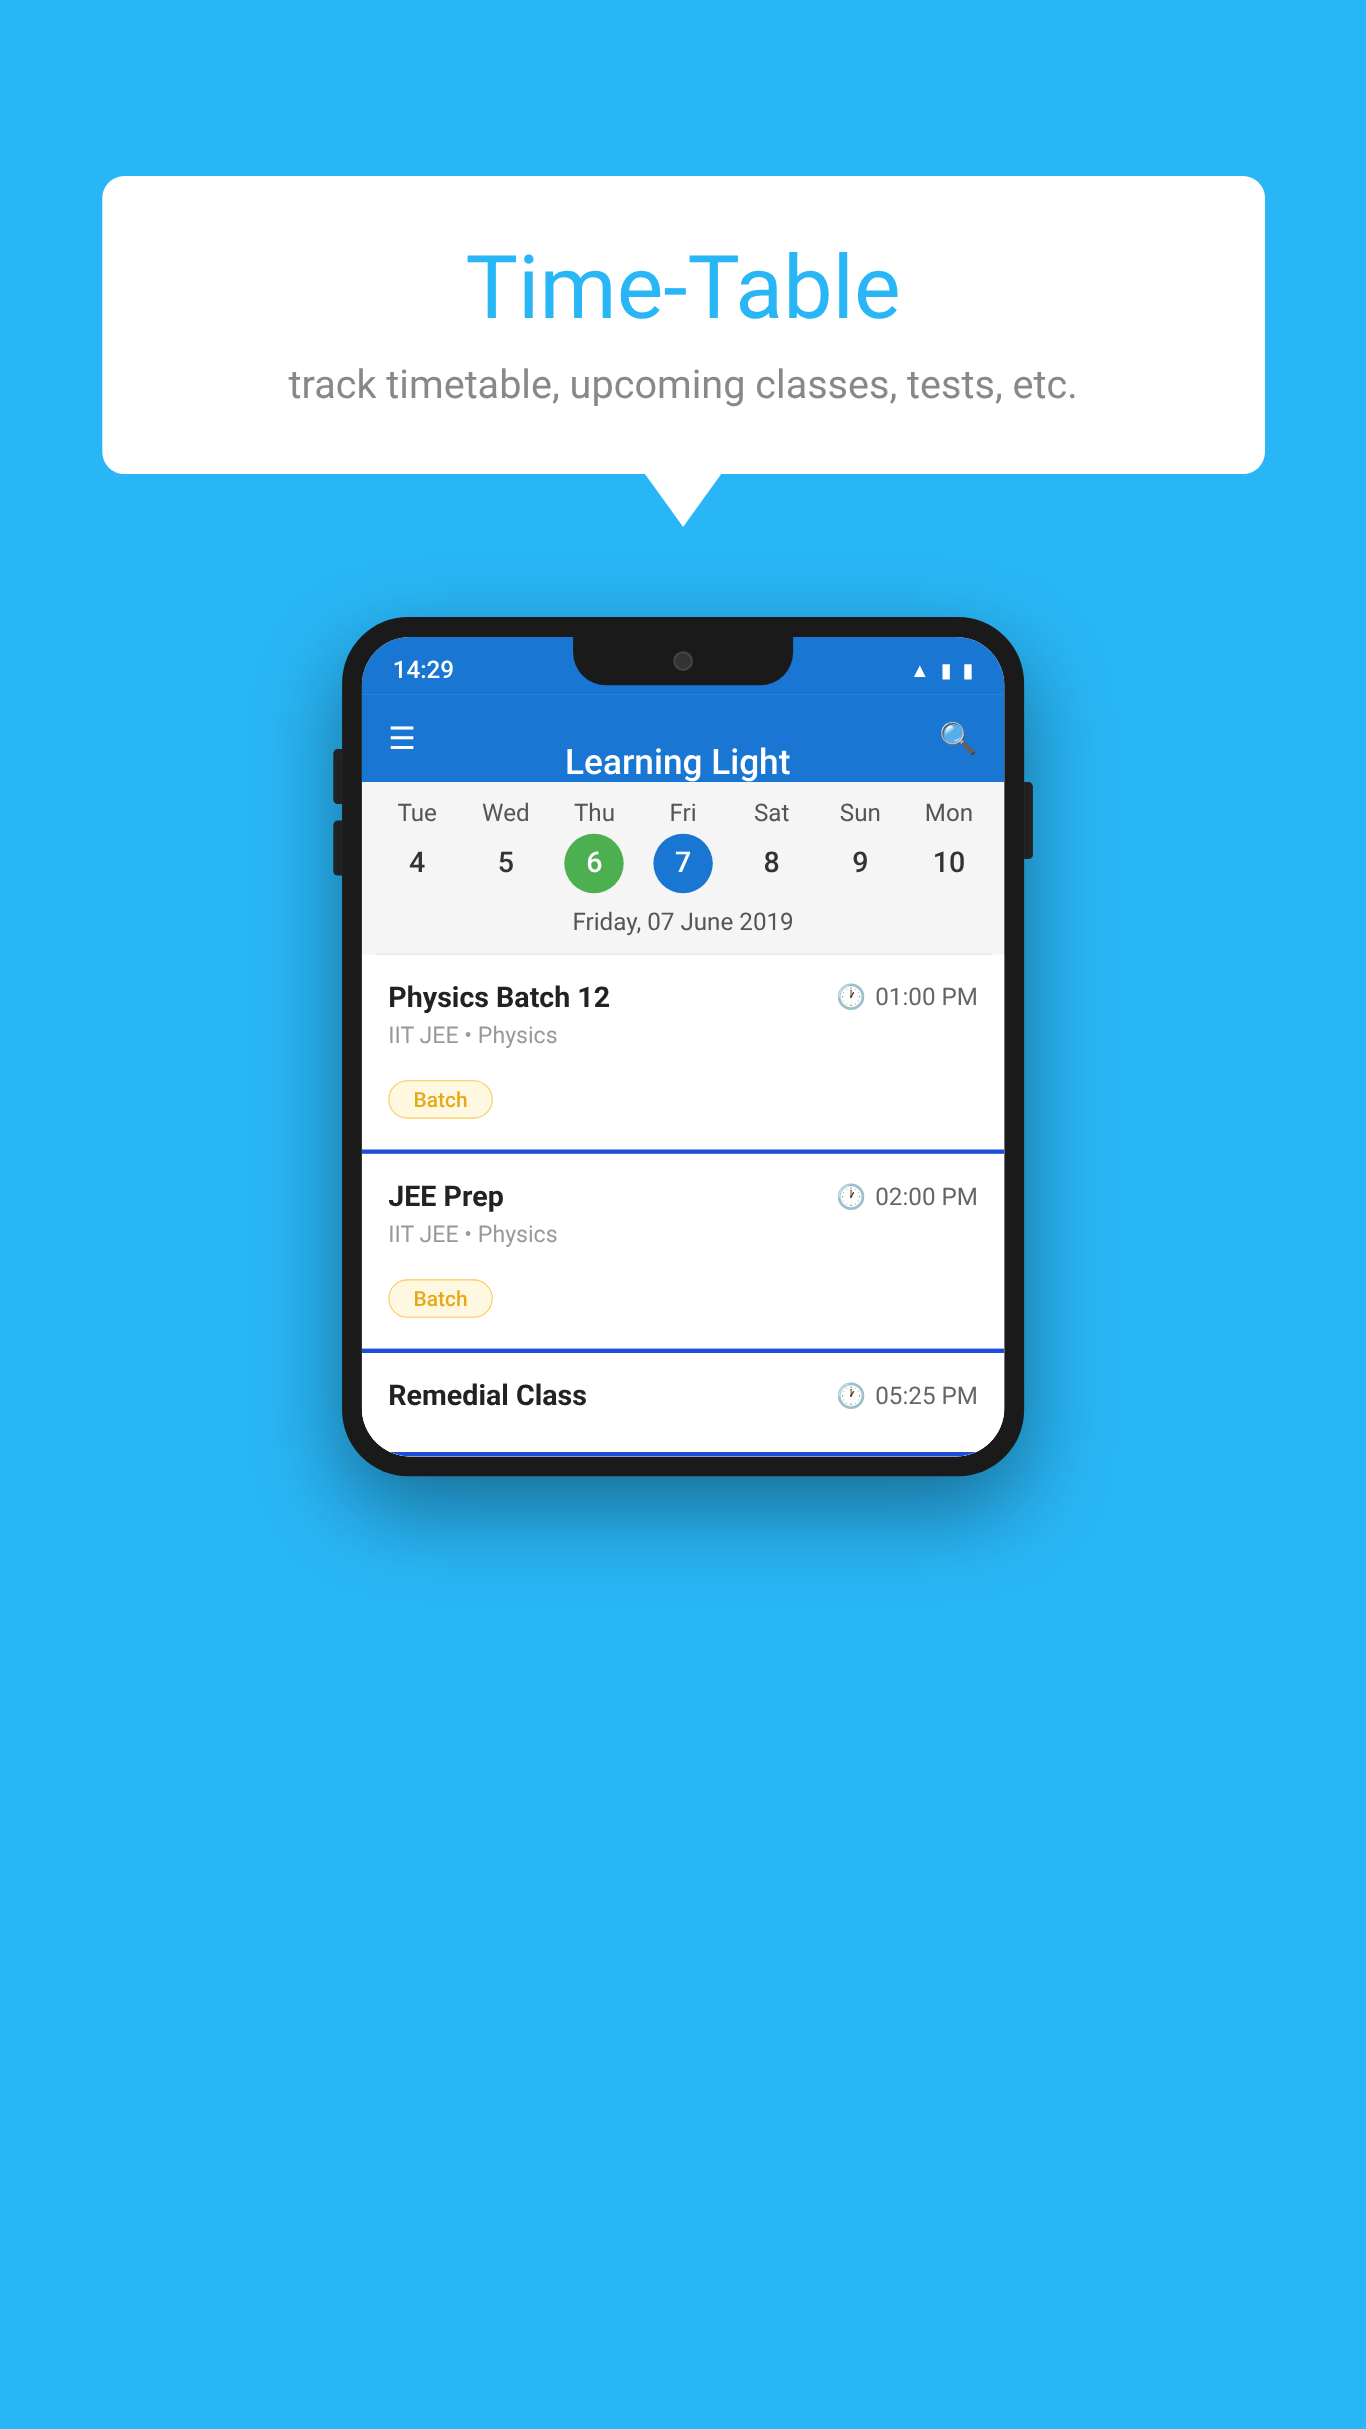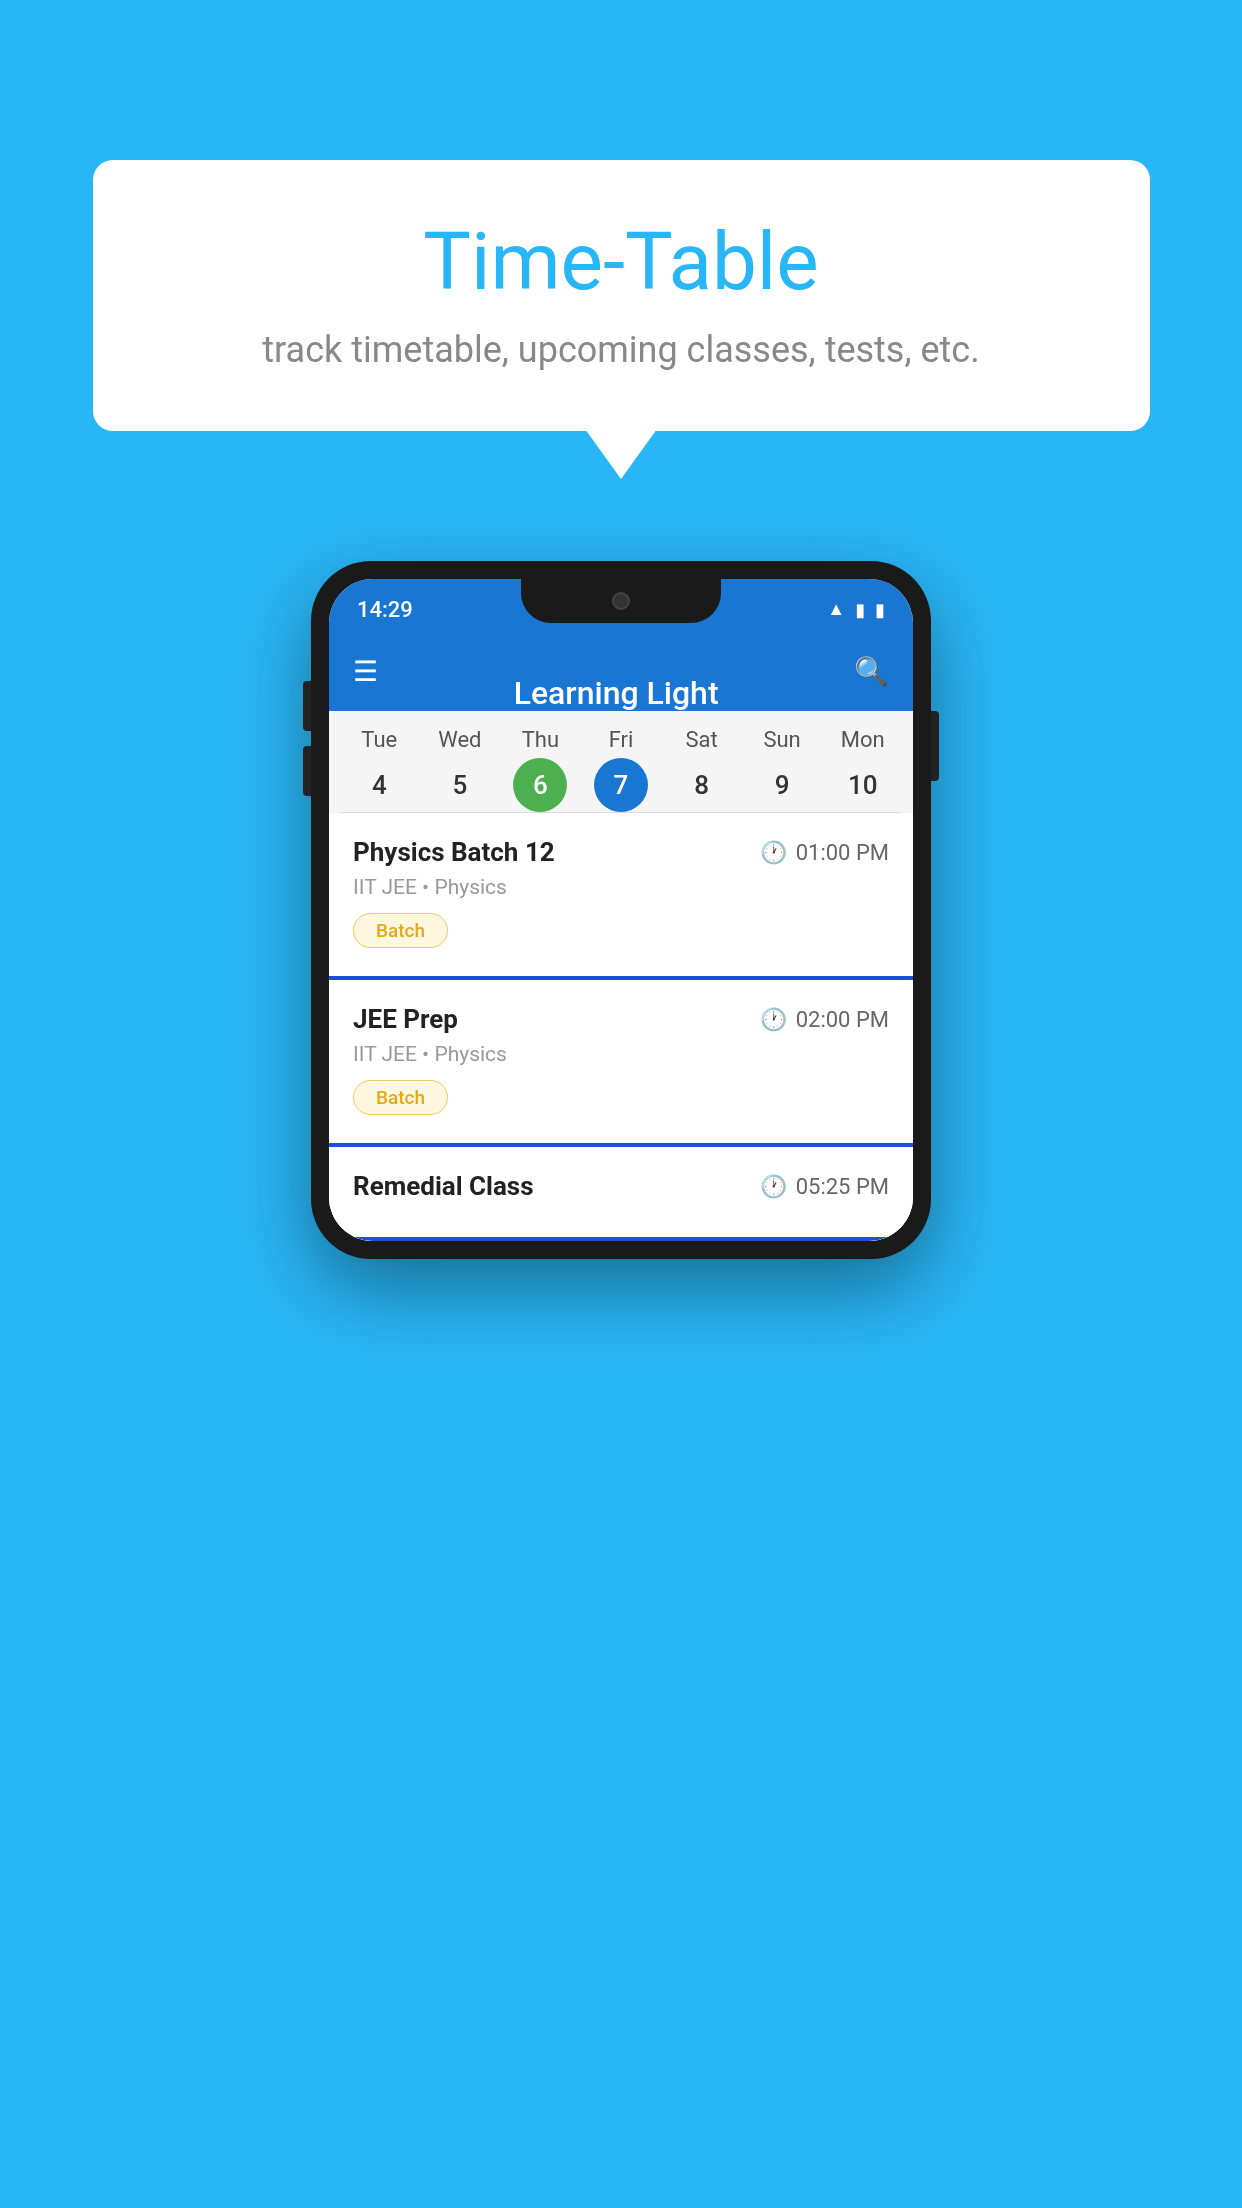--- a/index.html
+++ b/index.html
@@ -259,20 +259,21 @@
 
     .batch-badge {
       display: inline-block;
       background: #FFF8E1;
       color: #E6A817;
       border: 1.5px solid #F9C959;
       border-radius: 30px;
       padding: 5px 22px;
       font-size: 19px;
       font-weight: 500;
+      margin-top: 14px;
     }
 
     
     .phone-vol-button {
       position: absolute;
       left: -8px;
       width: 8px;
       border-radius: 4px 0 0 4px;
       background: #2a2a2a;
     }
@@ -348,20 +349,21 @@
             </div>
             <div class="day-col">
               <div class="day-name">Sun</div>
               <div class="day-number">9</div>
             </div>
             <div class="day-col">
               <div class="day-name">Mon</div>
               <div class="day-number">10</div>
             </div>
           </div>
+        <div class="selected-date-label">Friday, 07 June 2019</div>
         <div class="calendar-divider"></div>
       </div>
 
       <div class="schedule-list">
 
       <div class="schedule-item">
       <div class="schedule-header">
         <span class="schedule-title">Physics Batch 12</span>
         <div class="schedule-time">
           <span class="clock-icon">🕐</span>

